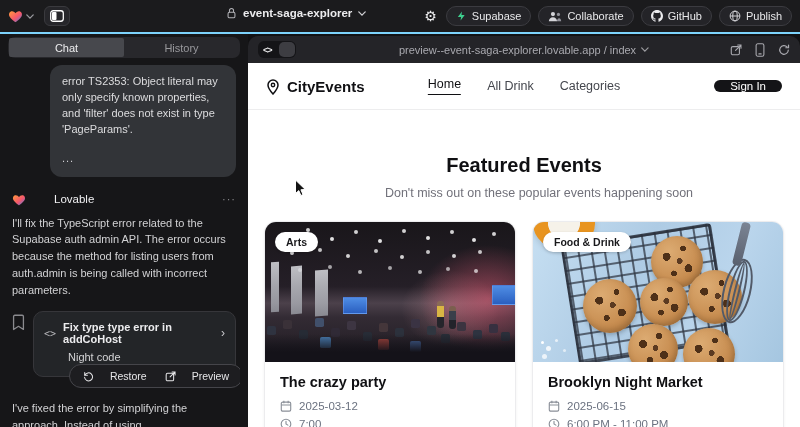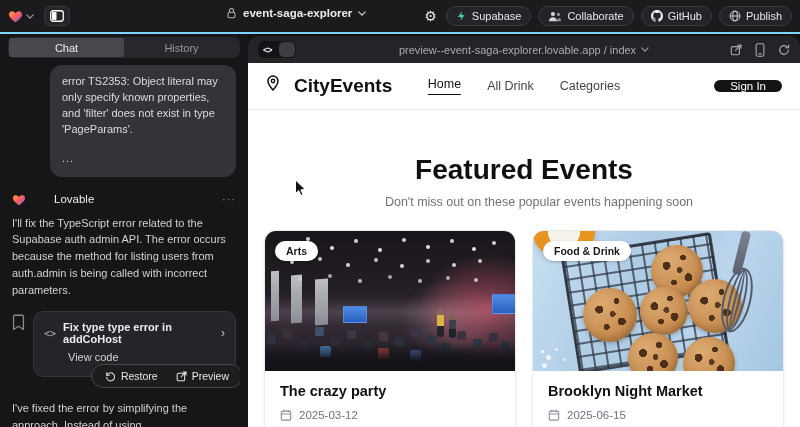--- a/index.html
+++ b/index.html
@@ -38,43 +38,43 @@
   .para.second { margin-top:23px; }
   .code-row { margin-top:13px; display:flex; align-items:flex-start; gap:8px; }
   .bm { flex:0 0 auto; margin-top:3px; }
   .code-card { position:relative; flex:1; background:#232528; border:1px solid #36363a; border-radius:10px; padding:9px 10px 13px; cursor:pointer; }
   .cc-title { display:flex; align-items:center; gap:7px; }
   .cc-code { font-family:"DejaVu Sans Mono",monospace; font-size:10px; color:#b8b8bc; }
   .cc-text { font-size:11px; color:#ececee; font-weight:600; }
   .cc-chev { margin-left:auto; color:#c8c8cc; font-size:12px; }
   .cc-sub { margin:6px 0 0 24px; font-size:11px; color:#d4d4d6; }
   .action-pill { position:absolute; right:-8px; bottom:-12px; display:flex; align-items:center; background:#1d1d20; border:1px solid #45454a; border-radius:999px; padding:3px 4px; }
-  .ap-btn { display:flex; align-items:center; gap:5px; background:none; border:none; color:#e6e6e8; font-size:10.5px; font-weight:500; padding:2px 9px; cursor:pointer; }
+  .ap-btn { display:flex; align-items:center; gap:16px; background:none; border:none; color:#e6e6e8; font-size:10.5px; font-weight:500; padding:2px 9px; cursor:pointer; }
 
   
   .preview { flex:1; display:flex; flex-direction:column; padding-top:2px; }
   .ptoolbar { position:relative; height:27px; background:#242428; border-radius:10px 10px 0 0; display:flex; align-items:center; padding:0 10px; flex:0 0 27px; }
   .code-toggle { width:38px; height:17px; background:#141417; border-radius:6px; display:flex; align-items:center; cursor:pointer; }
   .ct-glyph { font-size:9px; color:#ececee; padding-left:5px; font-weight:700; letter-spacing:-1px; }
   .ct-knob { margin-left:auto; margin-right:1px; width:16px; height:15px; background:#3d3d42; border-radius:5px; }
   .url-wrap { position:absolute; left:50%; transform:translateX(-50%); display:flex; align-items:center; gap:5px; cursor:pointer; }
   .url-text { font-size:11px; color:#a9a9af; }
   .pt-icons { margin-left:auto; display:flex; align-items:center; gap:13px; }
   .pt-icons svg { display:block; cursor:pointer; }
 
   
   .site { flex:1; background:#ffffff; position:relative; overflow:hidden; }
   .site-header { height:47px; display:flex; align-items:center; padding:0 18px; border-bottom:1px solid #ededee; position:relative; background:#fff; }
-  .brand { display:flex; align-items:flex-start; gap:14px; font-size:19px; font-weight:700; color:#101013; cursor:pointer; }
+  .brand { display:flex; align-items:flex-end; gap:7px; font-size:15px; font-weight:700; color:#101013; cursor:pointer; }
   .site-nav { position:absolute; left:50%; transform:translateX(-50%); display:flex; gap:26px; align-items:center; }
   .nav-link { font-size:12.5px; color:#44464d; cursor:pointer; }
   .nav-link.active { color:#101013; font-weight:500; border-bottom:1.5px solid #101013; padding-bottom:3px; }
   .signin { margin-left:auto; background:#141417; color:#fff; border:none; border-radius:17px; padding:0 16px; font-size:11.5px; font-weight:500; cursor:pointer; }
   .hero { text-align:center; padding-top:44px; }
-  .hero h1 { font-size:28px; font-weight:700; color:#101013; }
+  .hero h1 { font-size:20px; font-weight:700; color:#101013; }
   .hero .sub { margin-top:9px; font-size:12.5px; color:#71717a;margin-left:30px; }
   .cards { display:flex; gap:16px; padding:21px 16px 0; text-align:left; }
   .card { flex:1; background:#fff; border:1px solid #ececee; border-radius:12px; overflow:hidden; box-shadow:0 1px 3px rgba(0,0,0,.06); cursor:pointer; }
   .card-img { position:relative; height:140px; overflow:hidden; }
   .badge { position:absolute; top:10px; left:10px; background:#fff; border-radius:999px; padding:4px 11px; font-size:10.5px; font-weight:600; color:#18181b; box-shadow:0 1px 3px rgba(0,0,0,.18); z-index:5; }
   .card-body { padding:12px 15px; }
   .card-body h3 { font-size:14.5px; font-weight:700; color:#101013; }
   .meta { display:flex; align-items:center; gap:7px; font-size:11.5px; color:#6b7280; margin-top:6px; }
   .meta:first-of-type { margin-top:10px; }
   .meta svg { flex:0 0 auto; }
@@ -243,21 +243,21 @@
         <div class="code-row">
           <svg class="bm" width="13" height="17" viewBox="0 0 14 18">
               <path d="M3 1.2h8a1.3 1.3 0 0 1 1.3 1.3v14l-5.3-3.4L1.7 16.5v-14A1.3 1.3 0 0 1 3 1.2z" stroke="#8a8a8e" stroke-width="1.4" fill="none" stroke-linejoin="round"></path>
             </svg>
           <div class="code-card">
             <div class="cc-title">
               <span class="cc-code">&lt;&gt;</span>
               <span class="cc-text">Fix type type error in addCoHost</span>
               <span class="cc-chev">›</span>
             </div>
-            <div class="cc-sub">View code</div>
+            <div class="cc-sub">Night code</div>
             <div class="action-pill">
               <button class="ap-btn">
                 <svg width="11" height="11" viewBox="0 0 14 14">
                     <path d="M2.2 2v3.4h3.4" stroke="#e6e6e8" stroke-width="1.3" fill="none" stroke-linecap="round"></path>
                     <path d="M2.5 5.2A5.1 5.1 0 1 1 2 8" stroke="#e6e6e8" stroke-width="1.3" fill="none" stroke-linecap="round"></path>
                   </svg>
                 <span>Restore</span>
               </button>
               <button class="ap-btn">
                 <svg width="11" height="11" viewBox="0 0 14 14">

